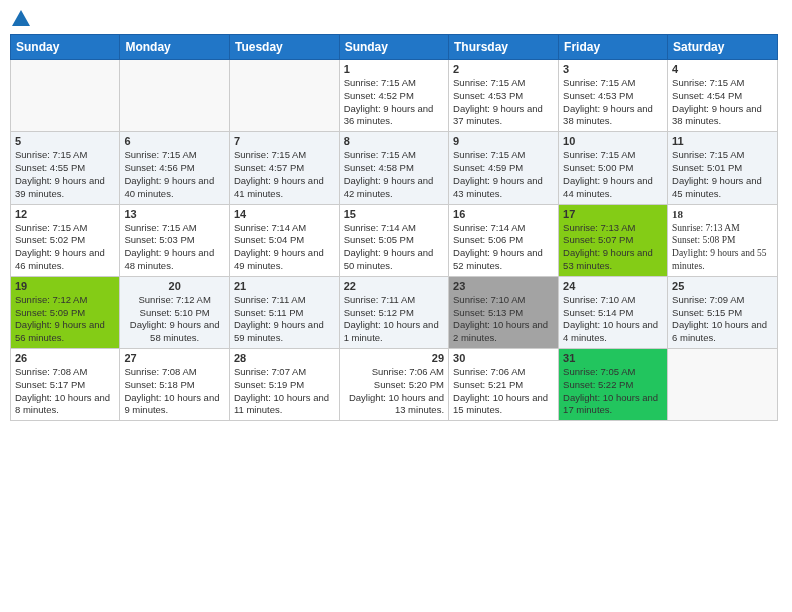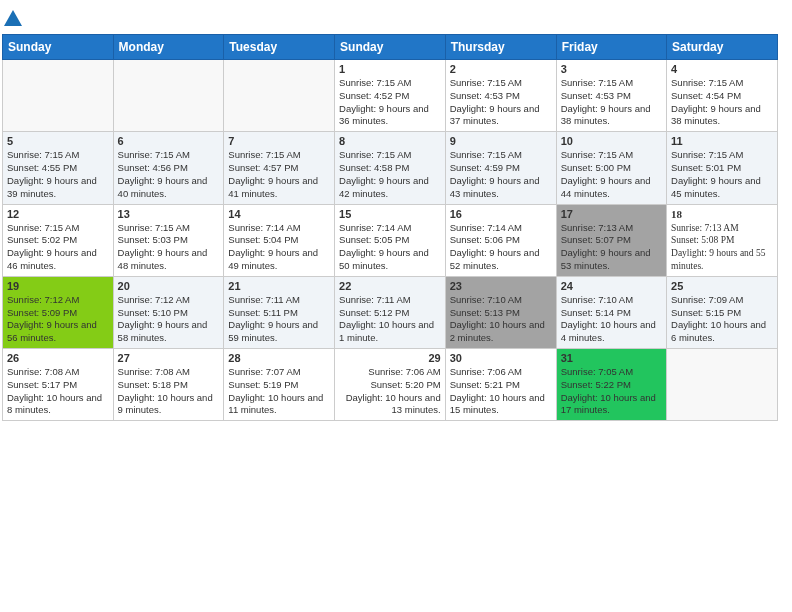--- a/index.html
+++ b/index.html
@@ -7,21 +7,21 @@
       font-family: Arial, sans-serif;
       background: #fff;
       width: 792px;
       min-height: 612px;
       padding: 0;
     }
     .page {
       width: 792px;
       min-height: 612px;
       background: #fff;
-      padding: 10px 14px 10px 2px;
+      padding: 10px 14px 10px 10px;
     }
     .header {
       display: flex;
       align-items: flex-start;
       justify-content: space-between;
       margin-bottom: 6px;
     }
     .logo {
       display: flex;
       flex-direction: column;
@@ -237,41 +237,41 @@
             <div class="day-info" style="white-space: pre-line;">Sunrise: 7:14 AM
 Sunset: 5:05 PM
 Daylight: 9 hours and 50 minutes.</div>
           </td>
           <td style="background: rgb(255, 255, 255);">
             <span class="day-number">16</span>
             <div class="day-info" style="white-space: pre-line;">Sunrise: 7:14 AM
 Sunset: 5:06 PM
 Daylight: 9 hours and 52 minutes.</div>
           </td>
-          <td style="background: #a3a3a3;">
+          <td style="background: #84cc16;">
             <span class="day-number">17</span>
             <div class="day-info" style="white-space: pre-line;">Sunrise: 7:13 AM
 Sunset: 5:07 PM
 Daylight: 9 hours and 53 minutes.</div>
           </td>
           <td style="background: rgb(255, 255, 255); font-family: Liberation Serif, serif;">
             <span class="day-number">18</span>
             <div class="day-info" style="white-space: pre-line;">Sunrise: 7:13 AM
 Sunset: 5:08 PM
 Daylight: 9 hours and 55 minutes.</div>
           </td>
         </tr>
         <tr>
           <td style="background: #84cc16;">
             <span class="day-number">19</span>
             <div class="day-info" style="white-space: pre-line;">Sunrise: 7:12 AM
 Sunset: 5:09 PM
 Daylight: 9 hours and 56 minutes.</div>
           </td>
-          <td style="background: rgb(240, 244, 248);">
+          <td style="background: rgb(240, 244, 248); text-align: center;">
             <span class="day-number">20</span>
             <div class="day-info" style="white-space: pre-line;">Sunrise: 7:12 AM
 Sunset: 5:10 PM
 Daylight: 9 hours and 58 minutes.</div>
           </td>
           <td style="background: rgb(240, 244, 248);">
             <span class="day-number">21</span>
             <div class="day-info" style="white-space: pre-line;">Sunrise: 7:11 AM
 Sunset: 5:11 PM
 Daylight: 9 hours and 59 minutes.</div>

